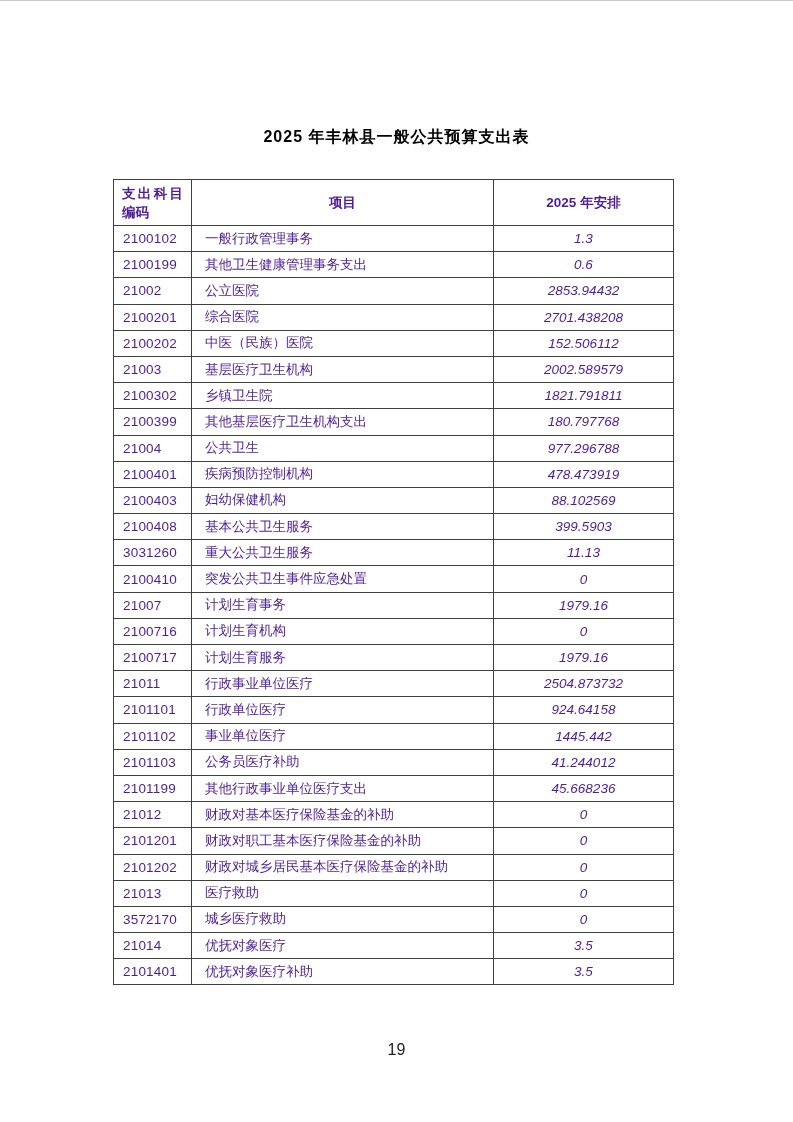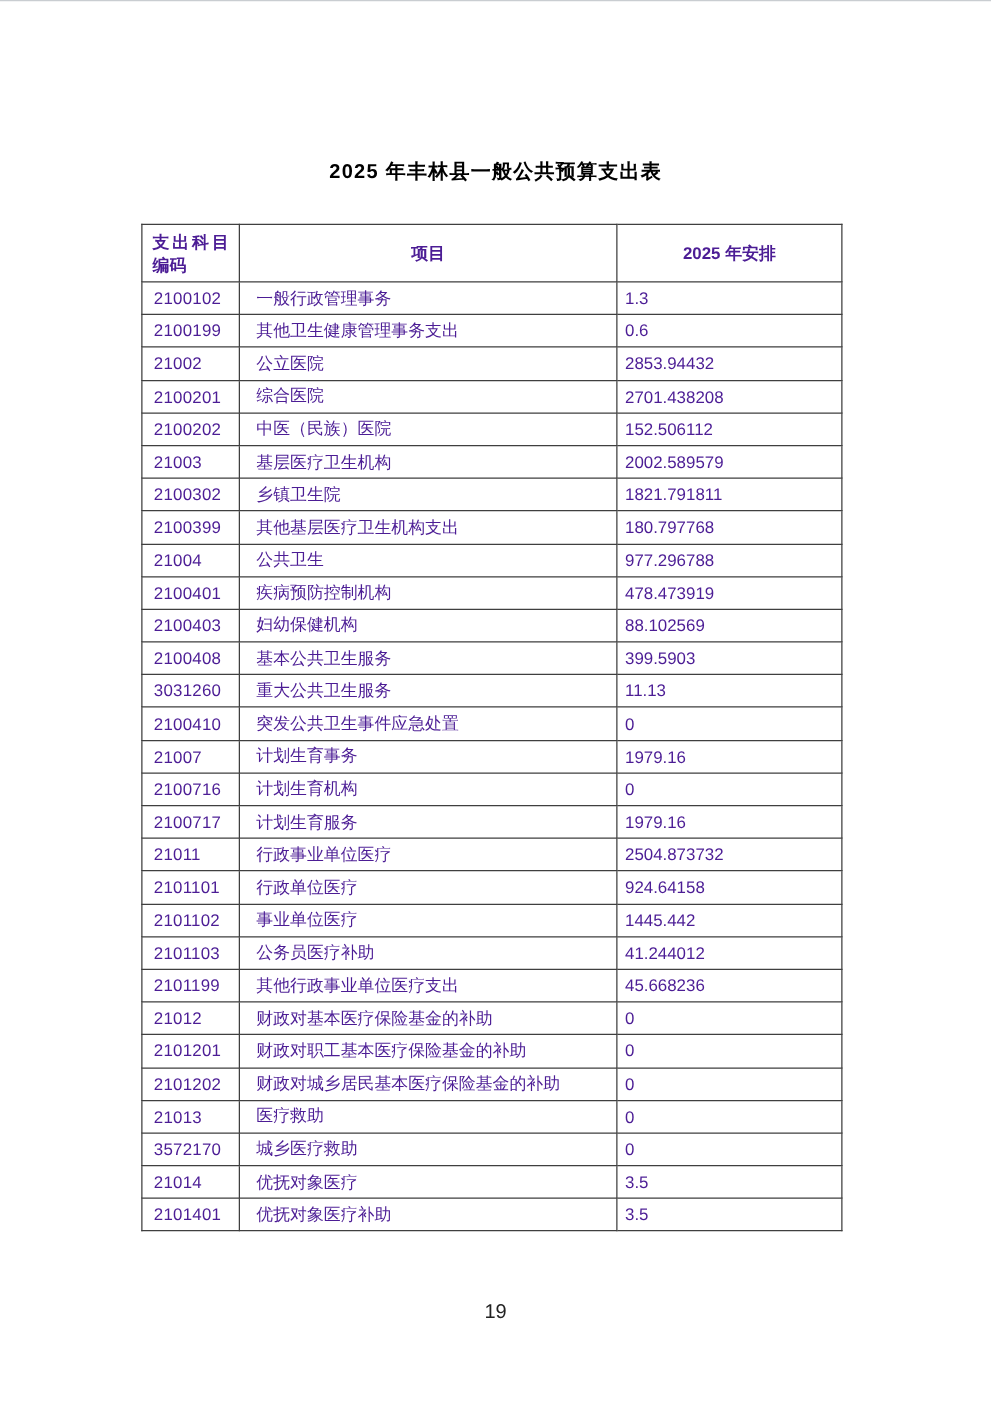--- a/index.html
+++ b/index.html
@@ -61,21 +61,21 @@
     line-height: 19px;
   }
   th.h-code .line2 {
     display: block;
     text-align: left;
     line-height: 19px;
   }
   table.budget td { height: 26.2px; }
   td.c-code  { text-align: left;  padding: 2px 6px 2px 9px; letter-spacing: 0.2px; }
   td.c-item  { text-align: left;  padding: 2px 8px 2px 13px; }
-  td.c-amount{ padding: 2px 6px; }
+  td.c-amount{ text-align: center; padding: 2px 6px; font-style: italic; }
   .page-footer {
     position: absolute;
     top: 1040px;
     left: 0;
     width: 100%;
     text-align: center;
     font-size: 16px;
     color: #222222;
   }
 </style>

